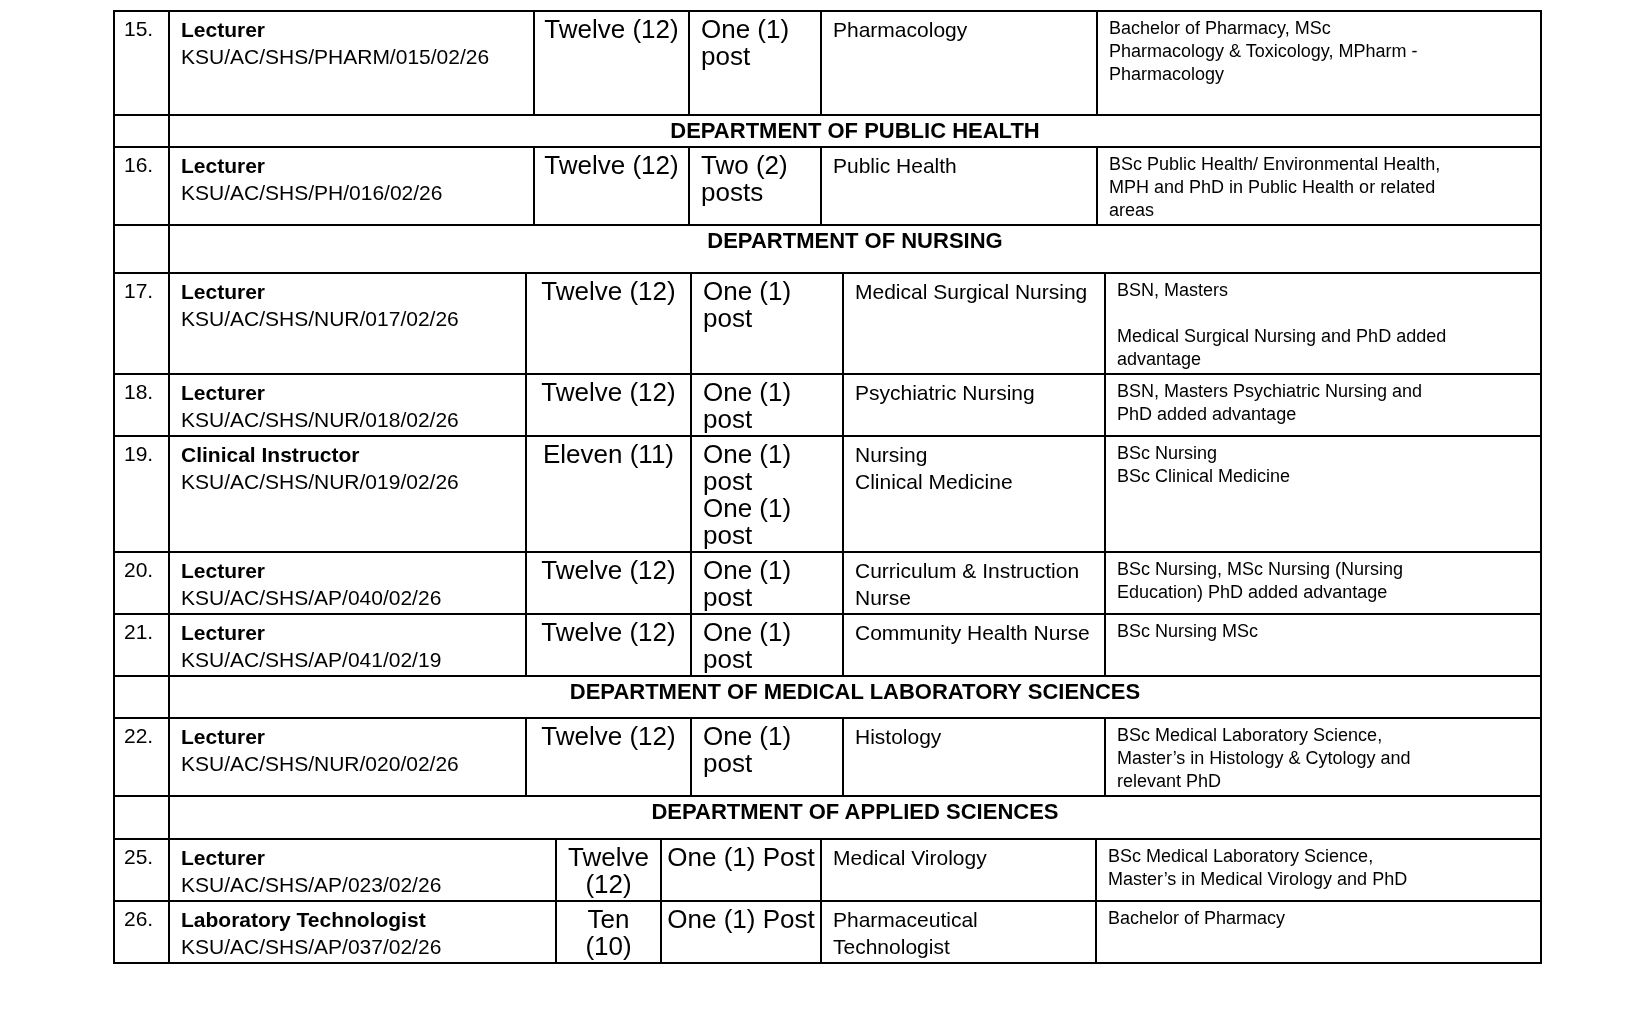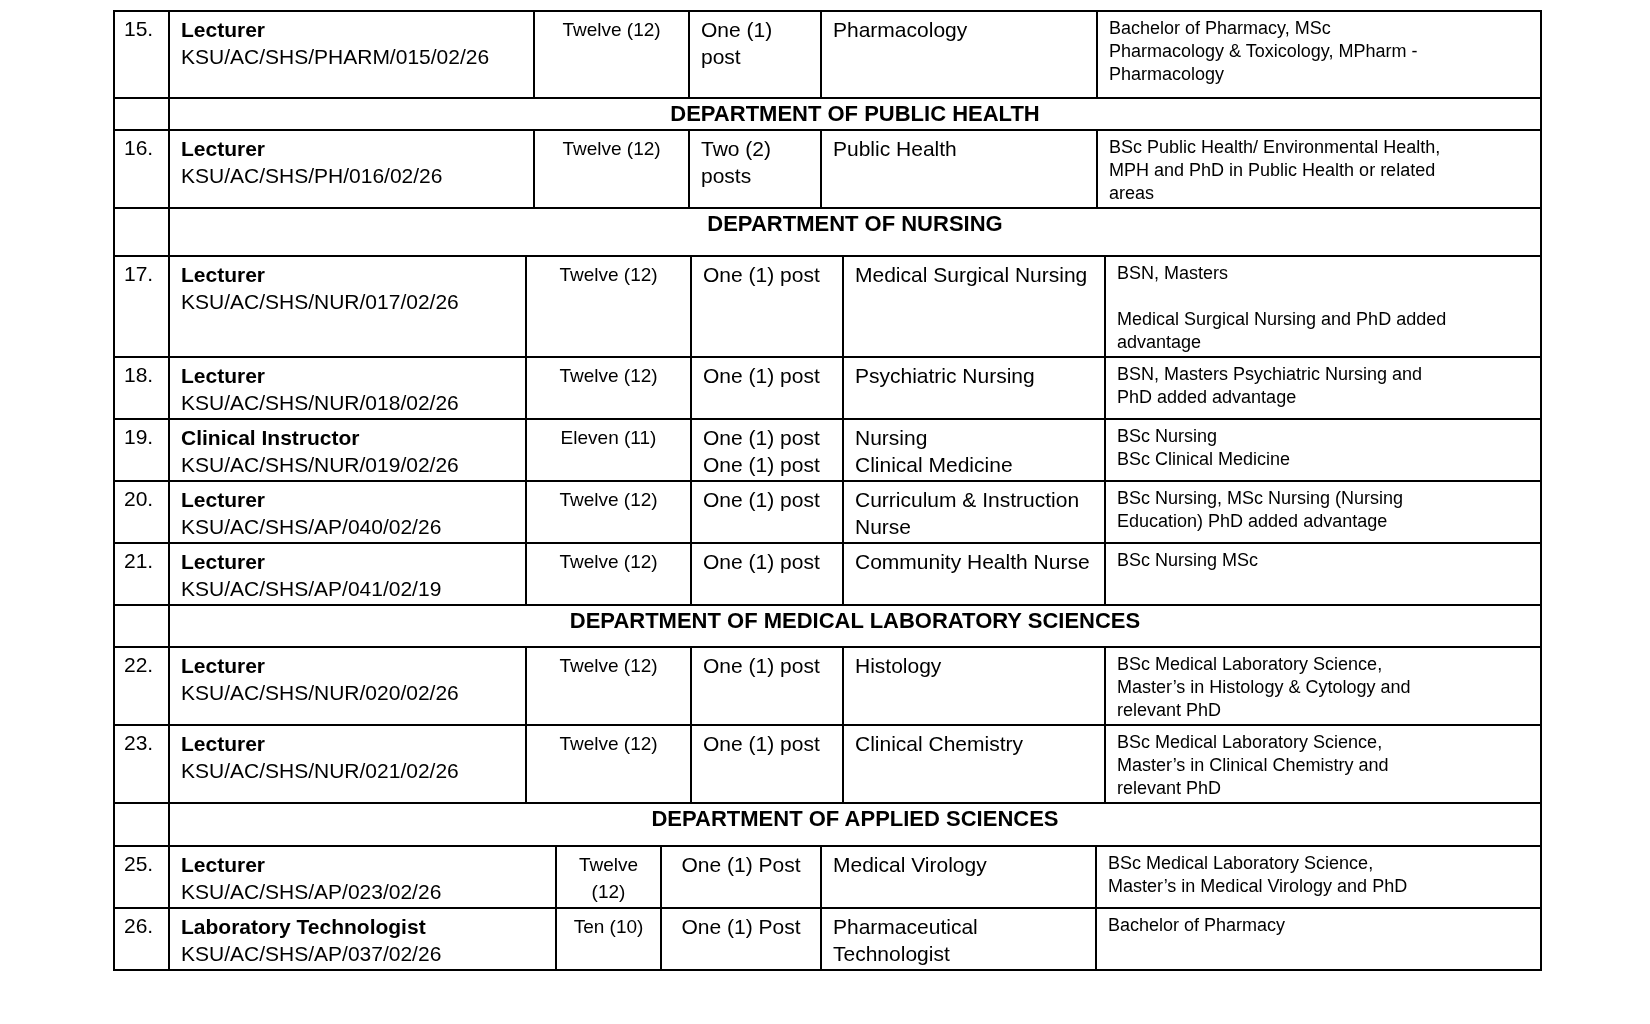--- a/index.html
+++ b/index.html
@@ -43,28 +43,28 @@
     padding: 4px 4px 2px 9px;
   }
   .c-pos {
     font-size: 21px;
     line-height: 27px;
     padding: 4px 8px 2px 11px;
   }
   .pos-title { font-weight: bold; }
   .pos-code  { font-weight: normal; }
   .c-grade {
-    font-size: 19px;
+    font-size: 26px;
     line-height: 27px;
     text-align: center;
     padding: 4px 4px 2px 4px;
     white-space: pre-line;
   }
   .c-posts {
-    font-size: 21px;
+    font-size: 26px;
     line-height: 27px;
     padding: 4px 4px 2px 11px;
     white-space: pre-line;
   }
   .c-posts.center {
     text-align: center;
     padding-left: 4px;
   }
   .c-field {
     font-size: 21px;
@@ -95,21 +95,21 @@
       <table class="section-table">
         <colgroup>
           <col style="width: 55px;">
           <col style="width: 365px;">
           <col style="width: 155px;">
           <col style="width: 132px;">
           <col style="width: 276px;">
           <col style="width: 444px;">
         </colgroup>
         <tbody>
-          <tr style="height: 87px;">
+          <tr style="height: 104px;">
             <td class="c-num">15.</td>
             <td class="c-pos">
               <div class="pos-title">Lecturer</div>
               <div class="pos-code">KSU/AC/SHS/PHARM/015/02/26</div>
             </td>
             <td class="c-grade">Twelve (12)</td>
             <td class="c-posts">One (1)
 post</td>
             <td class="c-field">Pharmacology</td>
             <td class="c-quals">Bachelor of Pharmacy, MSc
@@ -272,33 +272,20 @@
               <div class="pos-title">Lecturer</div>
               <div class="pos-code">KSU/AC/SHS/NUR/020/02/26</div>
             </td>
             <td class="c-grade">Twelve (12)</td>
             <td class="c-posts">One (1) post</td>
             <td class="c-field">Histology</td>
             <td class="c-quals">BSc Medical Laboratory Science,
 Master’s in Histology &amp; Cytology and
 relevant PhD</td>
           </tr>
-          <tr style="height: 69px;">
-            <td class="c-num">23.</td>
-            <td class="c-pos">
-              <div class="pos-title">Lecturer</div>
-              <div class="pos-code">KSU/AC/SHS/NUR/021/02/26</div>
-            </td>
-            <td class="c-grade">Twelve (12)</td>
-            <td class="c-posts">One (1) post</td>
-            <td class="c-field">Clinical Chemistry</td>
-            <td class="c-quals">BSc Medical Laboratory Science,
-Master’s in Clinical Chemistry and
-relevant PhD</td>
-          </tr>
         </tbody>
       </table>
       <table class="section-table">
         <colgroup>
           <col style="width: 55px;">
           <col style="width: 1372px;">
         </colgroup>
         <tbody>
           <tr style="height: 43px;">
             <td class="c-num"></td>

